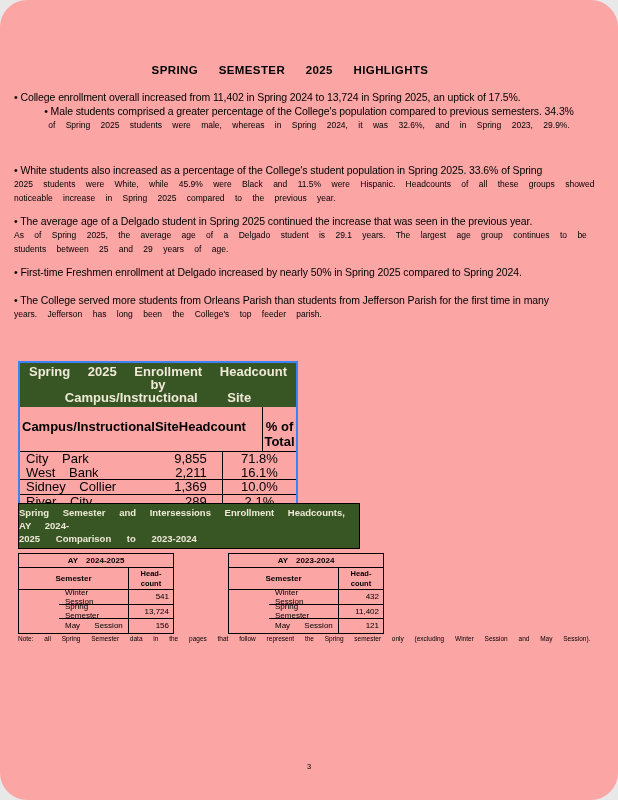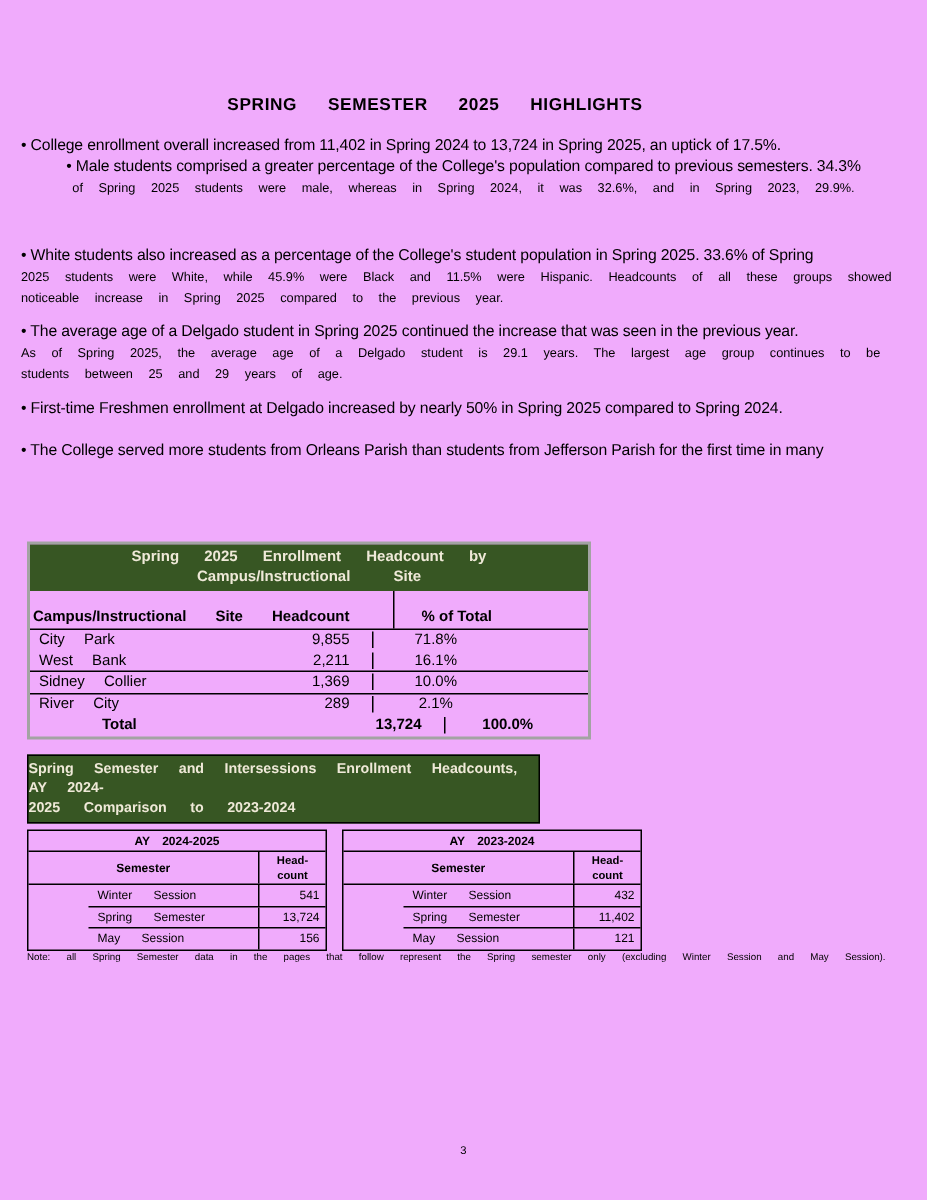--- a/index.html
+++ b/index.html
@@ -1,23 +1,24 @@
 <!DOCTYPE html>
 <html style="--header-green: #375623; --header-text: #EFE9D8;"><head>
 <meta charset="utf-8">
 <style>
   html,body{margin:0;padding:0;background:#e8e8e8;}
   .page{
     position:relative;
     width:618px;height:800px;
-    background:#f0abfc;
+    background:#fca5a5;
     font-family:"Liberation Sans", sans-serif;
     color:#000;
     overflow:hidden;
     margin:0 auto;
+    border-radius:27px;
   }
   
   .doc-title{
     position:absolute;top:64px;left:0;width:580px;
     text-align:center;
     font-size:11.5px;font-weight:bold;
     letter-spacing:.4px;word-spacing:17px;
   }
   
   .bullet{
@@ -27,23 +28,23 @@
   .bullet .lead{white-space:normal;margin-top:16px;}
   .bullet .rest{
     display:block;
     font-size:8.5px;line-height:14px;
     word-spacing:8px;letter-spacing:0;
   }
   .b1{top:90px;} .b2{top:104px;text-align:center;} .b3{top:163px;}
   .b4{top:214px;} .b5{top:265px;} .b6{top:293px;}
   
   .t1{
-    position:absolute;left:18px;top:361px;width:376px;
-    border:2px solid #a3a3a3;box-sizing:border-box;
-    font-size:10px;
+    position:absolute;left:18px;top:361px;width:280px;
+    border:2px solid #3b82f6;box-sizing:border-box;
+    font-size:13px;
   }
   .t1-band{
     background:var(--header-green,#375623);
     color:var(--header-text,#EFE9D8);
     font-weight:bold;text-align:center;
     padding:2px 0 3px 0;line-height:13px;
   }
   .t1-band .bl1{word-spacing:14px;display:block;}
   .t1-band .bl2{word-spacing:26px;display:block;}
   .t1row{display:flex;}
@@ -69,21 +70,21 @@
     background:var(--header-green,#375623);
     color:var(--header-text,#EFE9D8);
     border:1.5px solid #000;box-sizing:border-box;
     font-size:9.5px;font-weight:bold;text-align:left;
     line-height:13px;padding:2px 0 3px 0;
   }
   .banner2 .bl1{word-spacing:11px;display:block;}
   .banner2 .bl2{word-spacing:13px;display:block;}
   
   .ayt{
-    position:absolute;top:553px;width:200px;
+    position:absolute;top:553px;width:156px;
     border:1.5px solid #000;box-sizing:border-box;
     font-size:8px;
   }
   .ayt-left{left:18px;} .ayt-right{left:228px;}
   .ayt-title{
     height:13px;line-height:13px;text-align:center;
     font-weight:bold;word-spacing:6px;
     border-bottom:1px solid #000;
   }
   .ayt-head{display:flex;border-bottom:1px solid #000;}
@@ -144,20 +145,21 @@
     <span class="lead">The average age of a Delgado student in Spring 2025 continued the increase that was seen in the previous year.</span>
     <span class="rest">As of Spring 2025, the average age of a Delgado student is 29.1 years.  The largest age group continues to be students between 25 and 29 years of age.</span>
   </div>
   <div class="bullet b5">
     <span class="marker">•</span>
     <span class="lead">First-time Freshmen enrollment at Delgado increased by nearly 50% in Spring 2025 compared to Spring 2024.</span>
   </div>
   <div class="bullet b6">
     <span class="marker">•</span>
     <span class="lead">The College served more students from Orleans Parish than students from Jefferson Parish for the first time in many</span>
+    <span class="rest">years.  Jefferson has long been the College's top feeder parish.</span>
   </div>
 
   <div class="t1">
     <div class="t1-band">
       <span class="bl1">Spring 2025 Enrollment Headcount by</span>
       <span class="bl2">Campus/Instructional Site</span>
     </div>
     <div class="t1row t1-head">
       <div class="t1left">
         <span class="t1-headname">Campus/Instructional</span>

